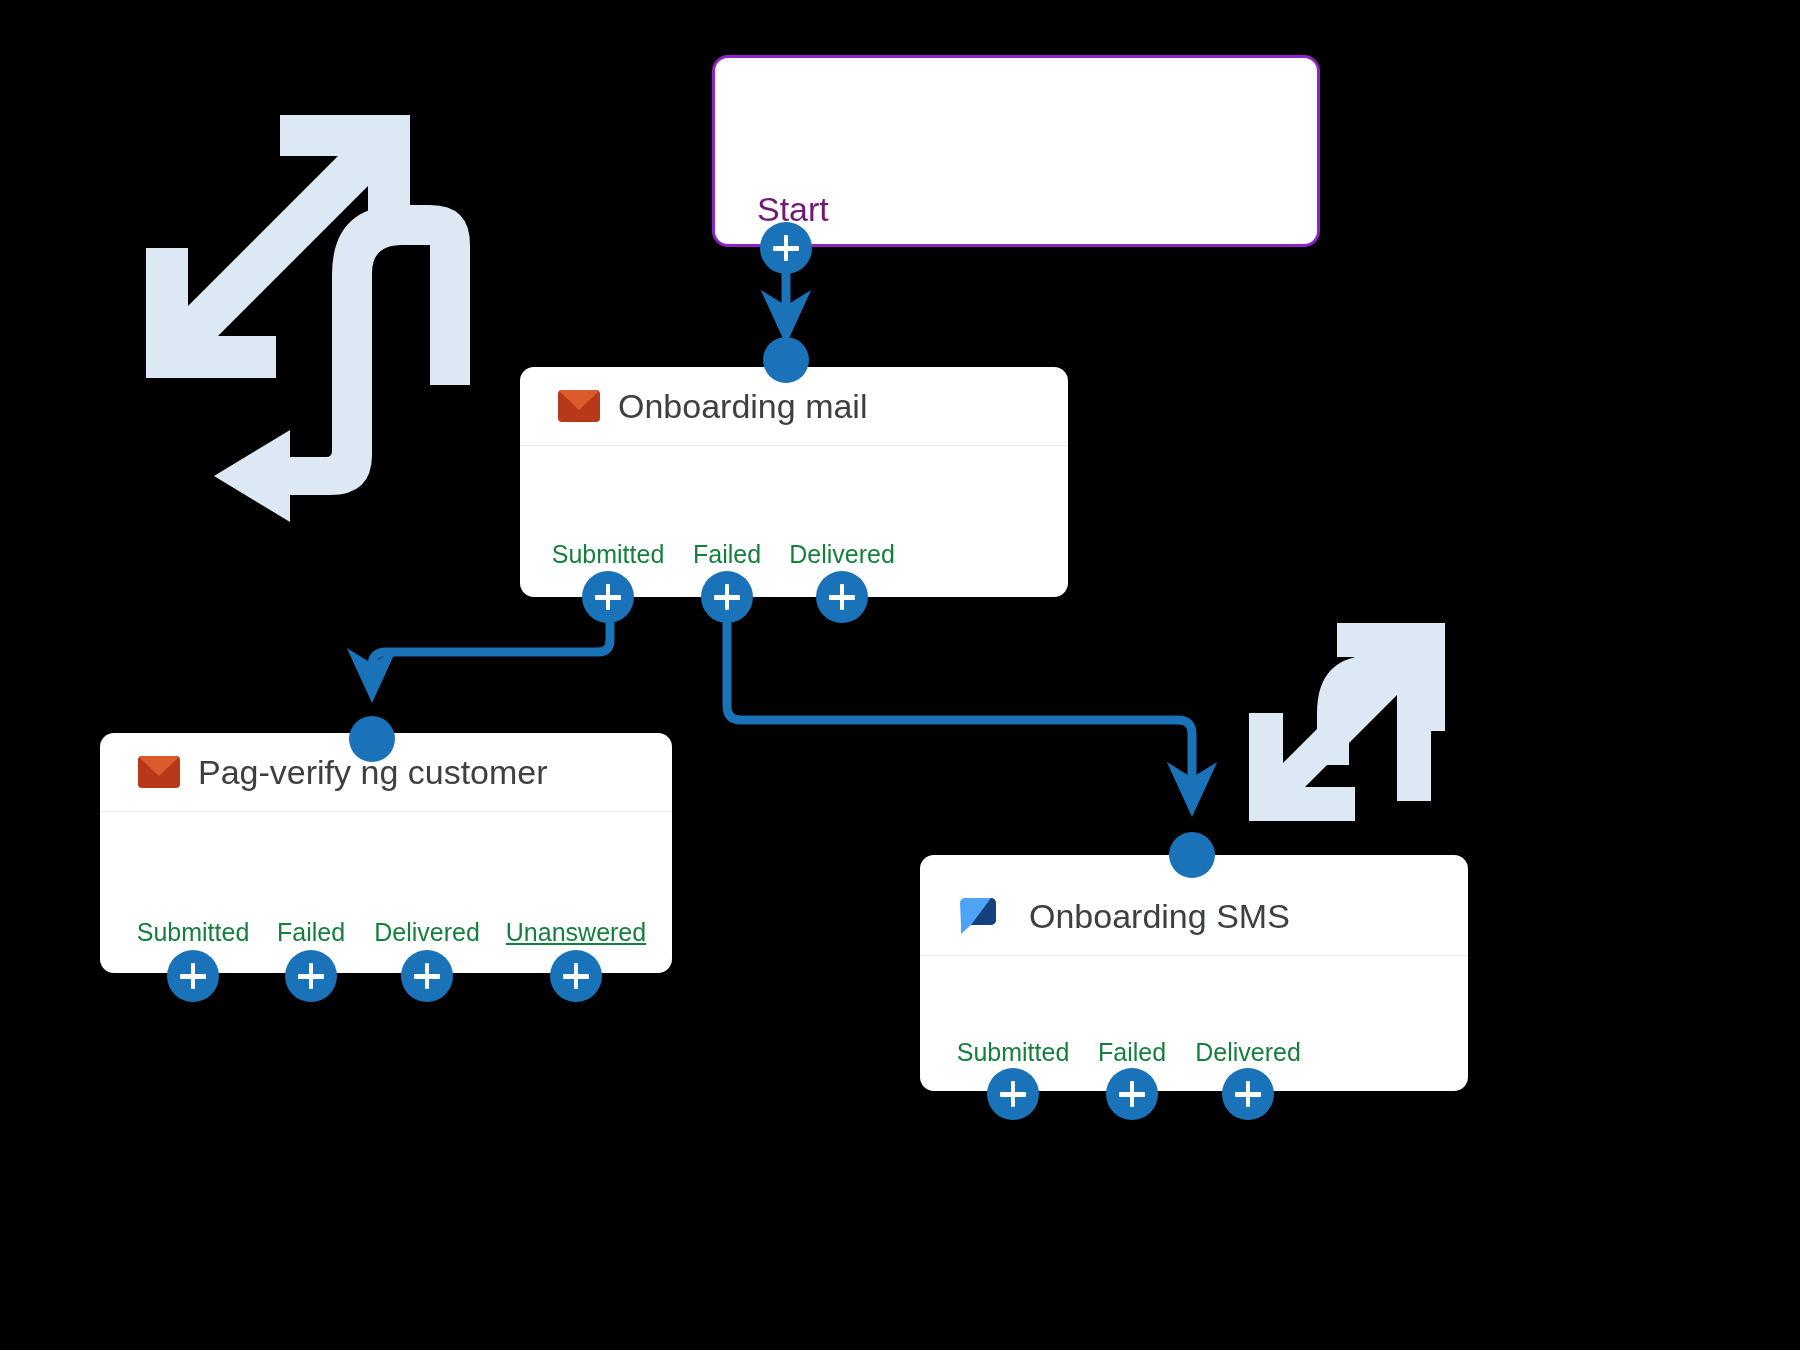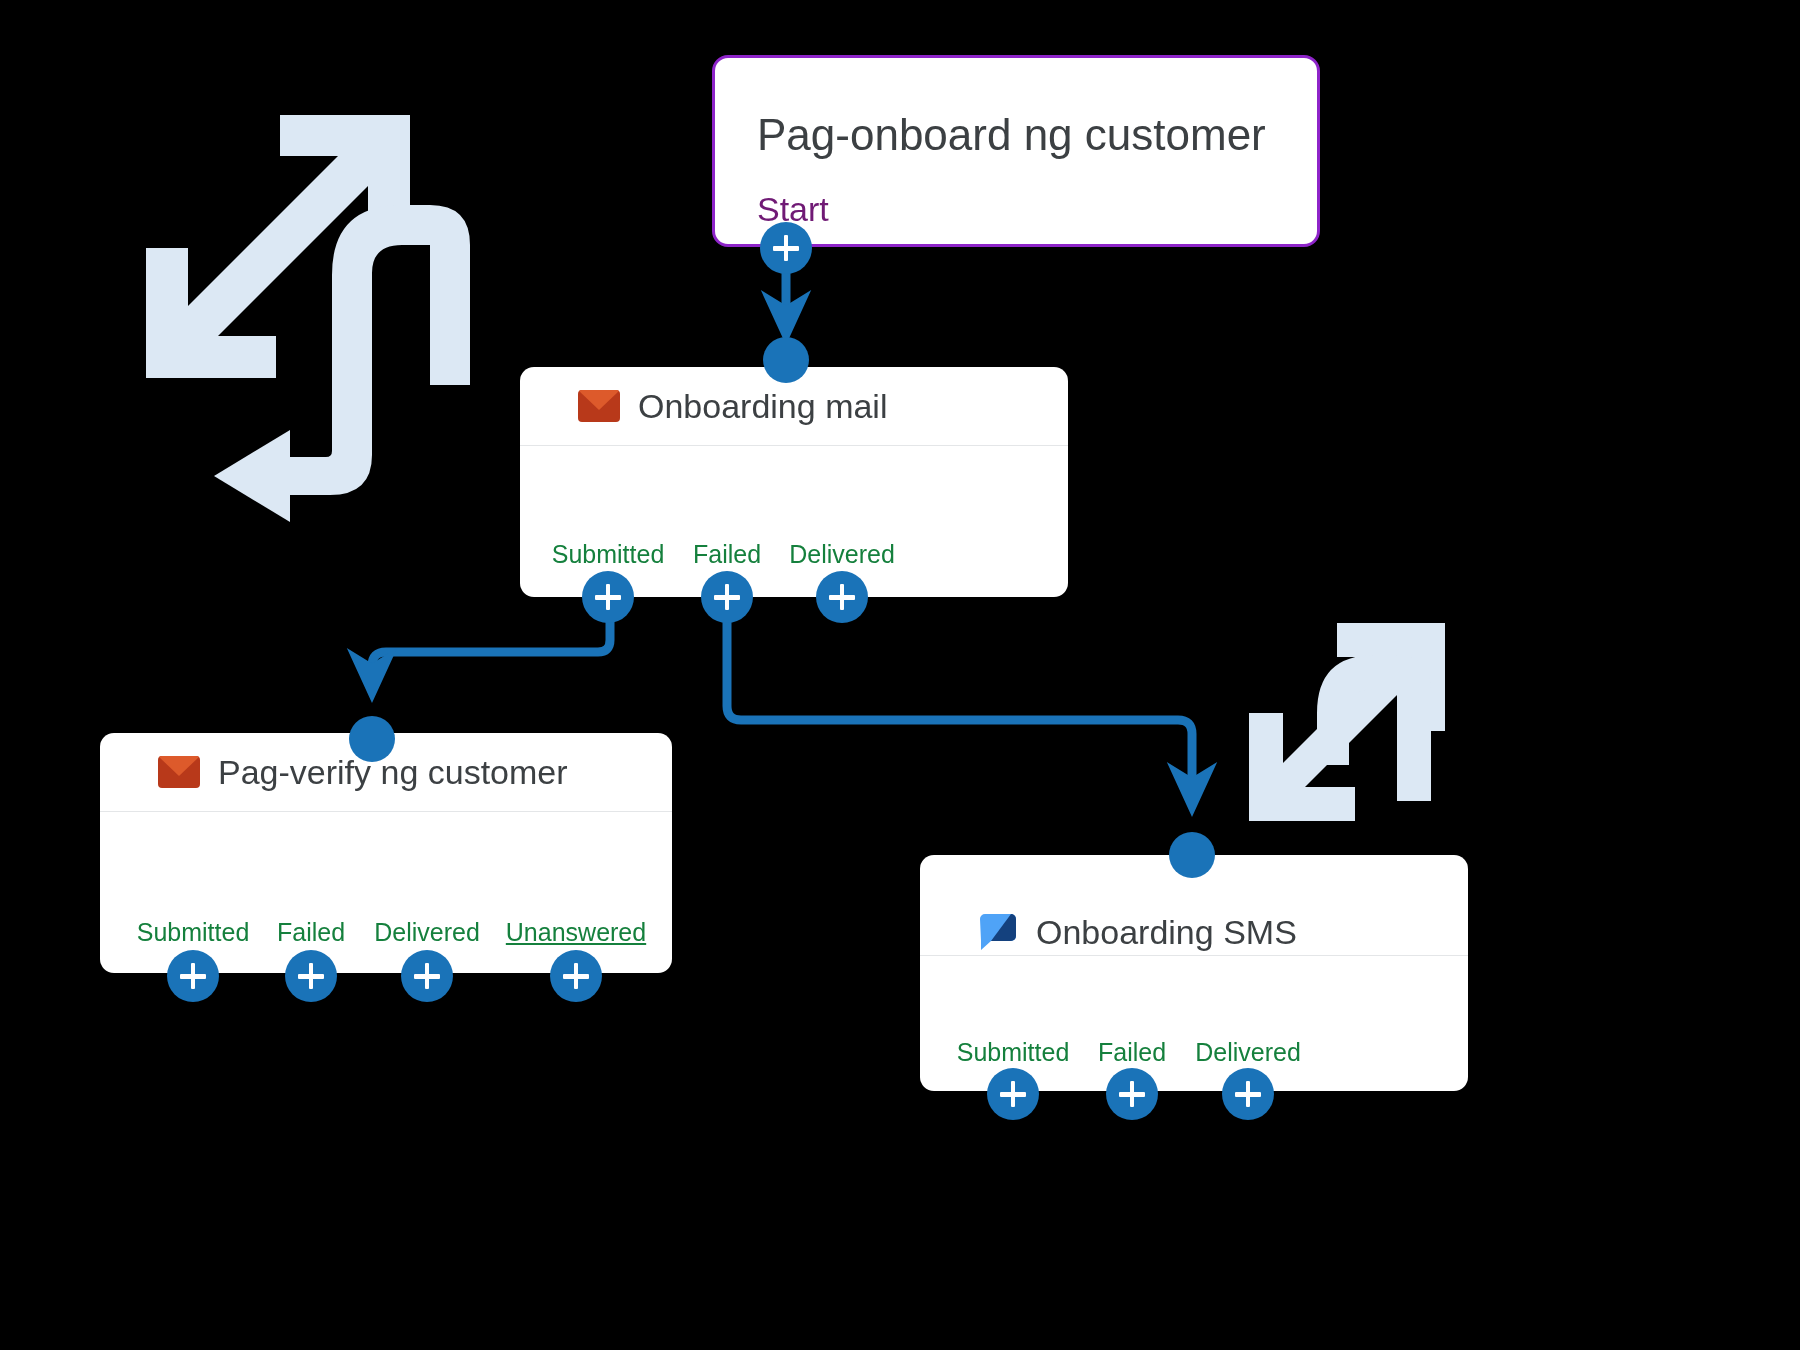--- a/index.html
+++ b/index.html
@@ -62,21 +62,21 @@
     white-space: nowrap;
   }
 
   .node-header {
     position: absolute;
     left: 0; right: 0;
     top: 0;
     height: 78px;
     display: flex;
     align-items: center;
-    padding-left: 58px;
+    padding-left: 38px;
     box-sizing: border-box;
   }
   .node-divider {
     position: absolute;
     left: 0; right: 0;
     top: 78px;
     height: 1px;
     background: #e4e6e8;
   }
   .node-title {
@@ -182,21 +182,20 @@
     </defs>
 
     <path d="M786,268 L786,318" stroke="#1a73b8" stroke-width="9" fill="none" marker-end="url(#arrowhead)"></path>
 
     <path d="M610,622 L610,640 Q610,652 598,652 L386,652 Q372,652 372,666 L372,676" stroke="#1a73b8" stroke-width="9" fill="none" marker-end="url(#arrowhead)"></path>
 
     <path d="M727,622 L727,706 Q727,720 741,720 L1178,720 Q1192,720 1192,734 L1192,790" stroke="#1a73b8" stroke-width="9" fill="none" marker-end="url(#arrowhead)"></path>
   </svg>
 
   <div class="node start" style="left:712px; top:55px; width:608px; height:192px;">
-    <div class="start-title">Pag-onboard ng customer</div>
     <div class="start-sub">Start</div>
   </div>
   <div class="handle plus" style="left:786px; top:248px;"></div>
 
   <div class="node" style="left:520px; top:367px; width:548px; height:230px;">
     <div class="node-header">
       <span class="icon-mail"></span>
       <span class="node-title">Onboarding mail</span>
     </div>
     <div class="node-divider"></div>
@@ -222,21 +221,21 @@
     <div class="port-label" style="left:327px; top:185px;">Delivered</div>
     <div class="port-label" style="left:476px; top:185px;text-decoration:underline;">Unanswered</div>
   </div>
   <div class="handle dot" style="left:372px; top:739px;"></div>
   <div class="handle plus" style="left:193px; top:976px;"></div>
   <div class="handle plus" style="left:311px; top:976px;"></div>
   <div class="handle plus" style="left:427px; top:976px;"></div>
   <div class="handle plus" style="left:576px; top:976px;"></div>
 
   <div class="node" style="left:920px; top:855px; width:548px; height:236px;">
-    <div class="node-header" style="top:38px;">
+    <div class="node-header" style="top:22px;gap:13px;">
       <span class="icon-sms">
         <svg width="40" height="36" viewBox="0 0 40 36">
           <path d="M2 5 a5 5 0 0 1 5 -5 L33 0 a5 5 0 0 1 5 5 L38 22 a5 5 0 0 1 -5 5 L13 27 L3 36 L3 27 Z" fill="#4fa3f7"></path>
           <path d="M33 0 a5 5 0 0 1 5 5 L38 22 a5 5 0 0 1 -5 5 L13 27 Z" fill="#14417e"></path>
         </svg>
       </span>
       <span class="node-title">Onboarding SMS</span>
     </div>
     <div class="node-divider" style="top:100px;"></div>
 

